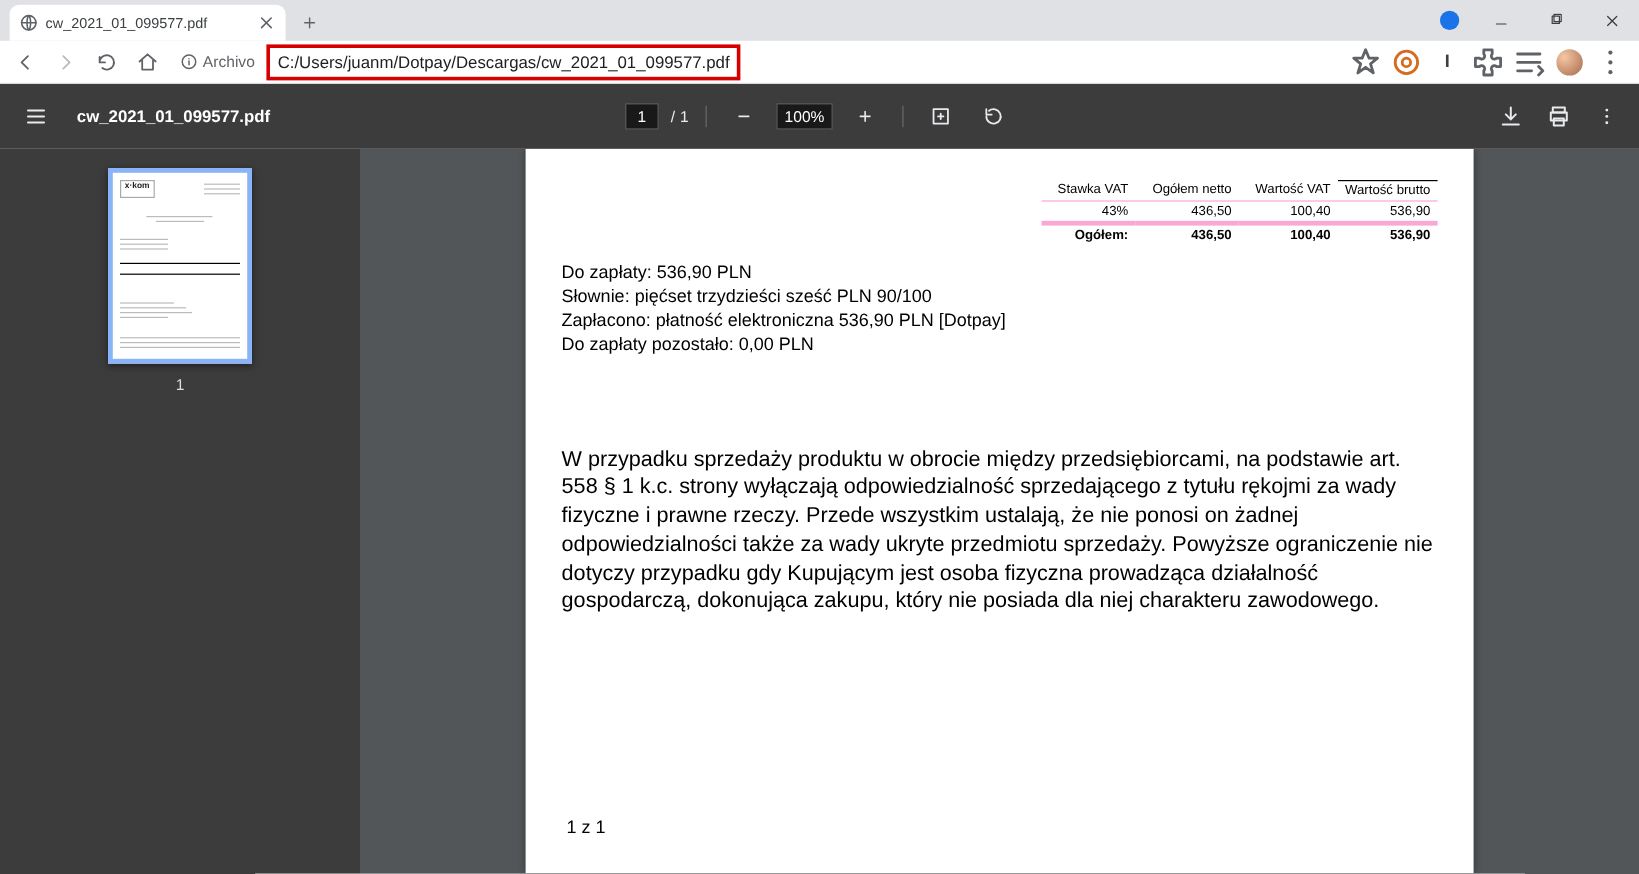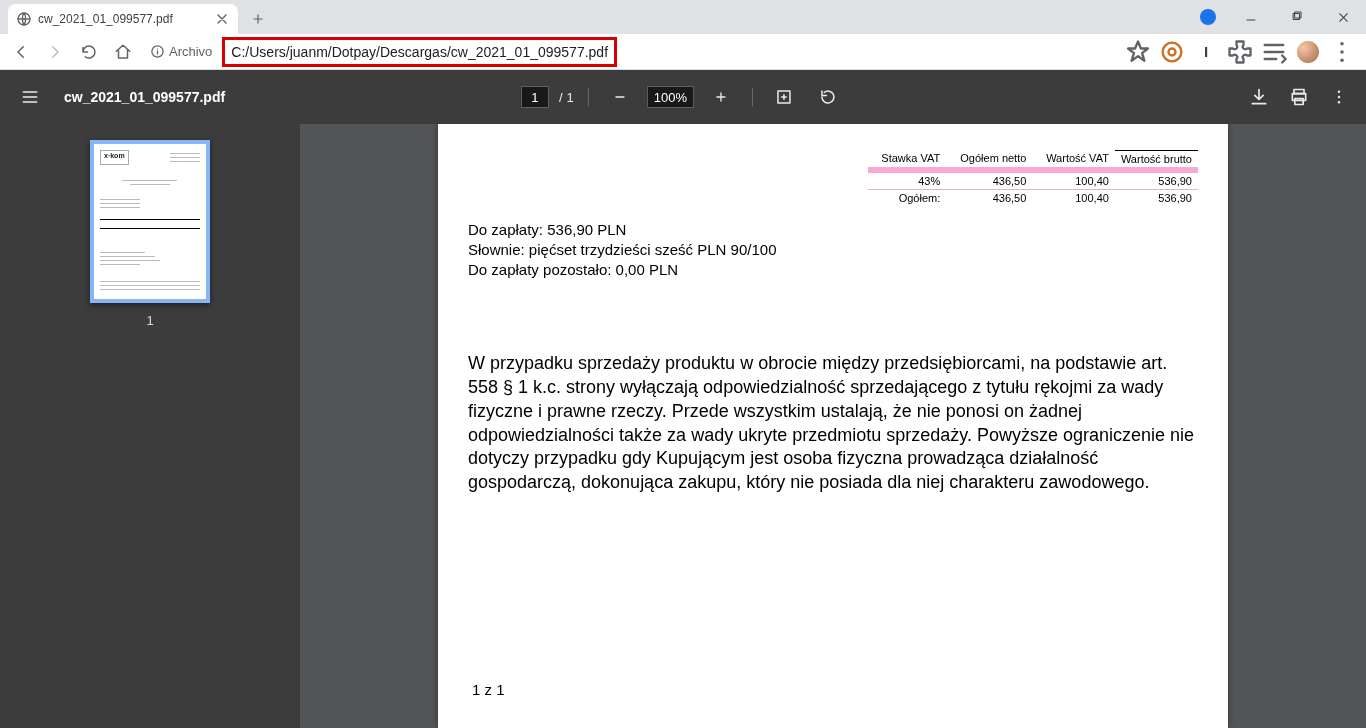--- a/index.html
+++ b/index.html
@@ -51,22 +51,22 @@
 .thumb-block { border-top: 1px solid #000; border-bottom: 1px solid #000; height: 14px; margin: 8px 0; }
 .thumb-num { color: #ddd; font-size: 13px; margin-top: 10px; }
 
 .pagearea { flex: 1; overflow: auto; display: flex; justify-content: center; background:#525659; }
 .page { width: 790px; background: #fff; margin: 0; padding: 18px 30px 30px; font-size: 13px; color: #000; position: relative; box-shadow: 0 0 6px rgba(0,0,0,.4); }
 .totals { margin-left: auto; width: 330px; font-size: 11px; }
 .totals table { border-collapse: collapse; width: 100%; }
 .totals td { padding: 2px 6px; text-align: right; white-space: nowrap; }
 .totals-top-cell { height:8px; border-bottom:1px solid #000; }
 .totals .hdrrow td { font-weight: 400; }
-.totals .hdrrow { border-bottom: 6px solid #f9a8d4; }
-.totals .line2 { border-top: 1px solid #f9a8d4; font-weight: 400; }
+.totals .hdrrow { border-bottom: 1px solid #f9a8d4; }
+.totals .line2 { border-top: 4px solid #f9a8d4; font-weight: 700; }
 
 .payblock { margin-top: 14px; font-size: 15px; line-height: 1.35; }
 .legal { margin-top: 72px; font-size: 18px; line-height: 1.32; }
 .pgnum { position: absolute; bottom: 30px; left: 34px; font-size: 15px; }
 
 svg { stroke: currentColor; fill: none; stroke-width: 2; stroke-linecap: round; stroke-linejoin: round; }
 </style>
 </head>
 <body>
 
@@ -310,20 +310,21 @@
             <td>100,40</td>
             <td>536,90</td>
           </tr>
         </tbody>
           </table>
       </div>
 
       <div class="payblock">
         <div>Do zapłaty: 536,90 PLN</div>
         <div>Słownie: pięćset trzydzieści sześć PLN 90/100</div>
+        <div>Zapłacono: płatność elektroniczna 536,90 PLN [Dotpay]</div>
         <div>Do zapłaty pozostało: 0,00 PLN</div>
       </div>
 
       <div class="legal">W przypadku sprzedaży produktu w obrocie między przedsiębiorcami, na podstawie art. 558 § 1 k.c. strony wyłączają odpowiedzialność sprzedającego z tytułu rękojmi za wady fizyczne i prawne rzeczy. Przede wszystkim ustalają, że nie ponosi on żadnej odpowiedzialności także za wady ukryte przedmiotu sprzedaży. Powyższe ograniczenie nie dotyczy przypadku gdy Kupującym jest osoba fizyczna prowadząca działalność gospodarczą, dokonująca zakupu, który nie posiada dla niej charakteru zawodowego.</div>
 
       <div class="pgnum">1 z 1</div>
     </div>
   </div>
 </div>
 

